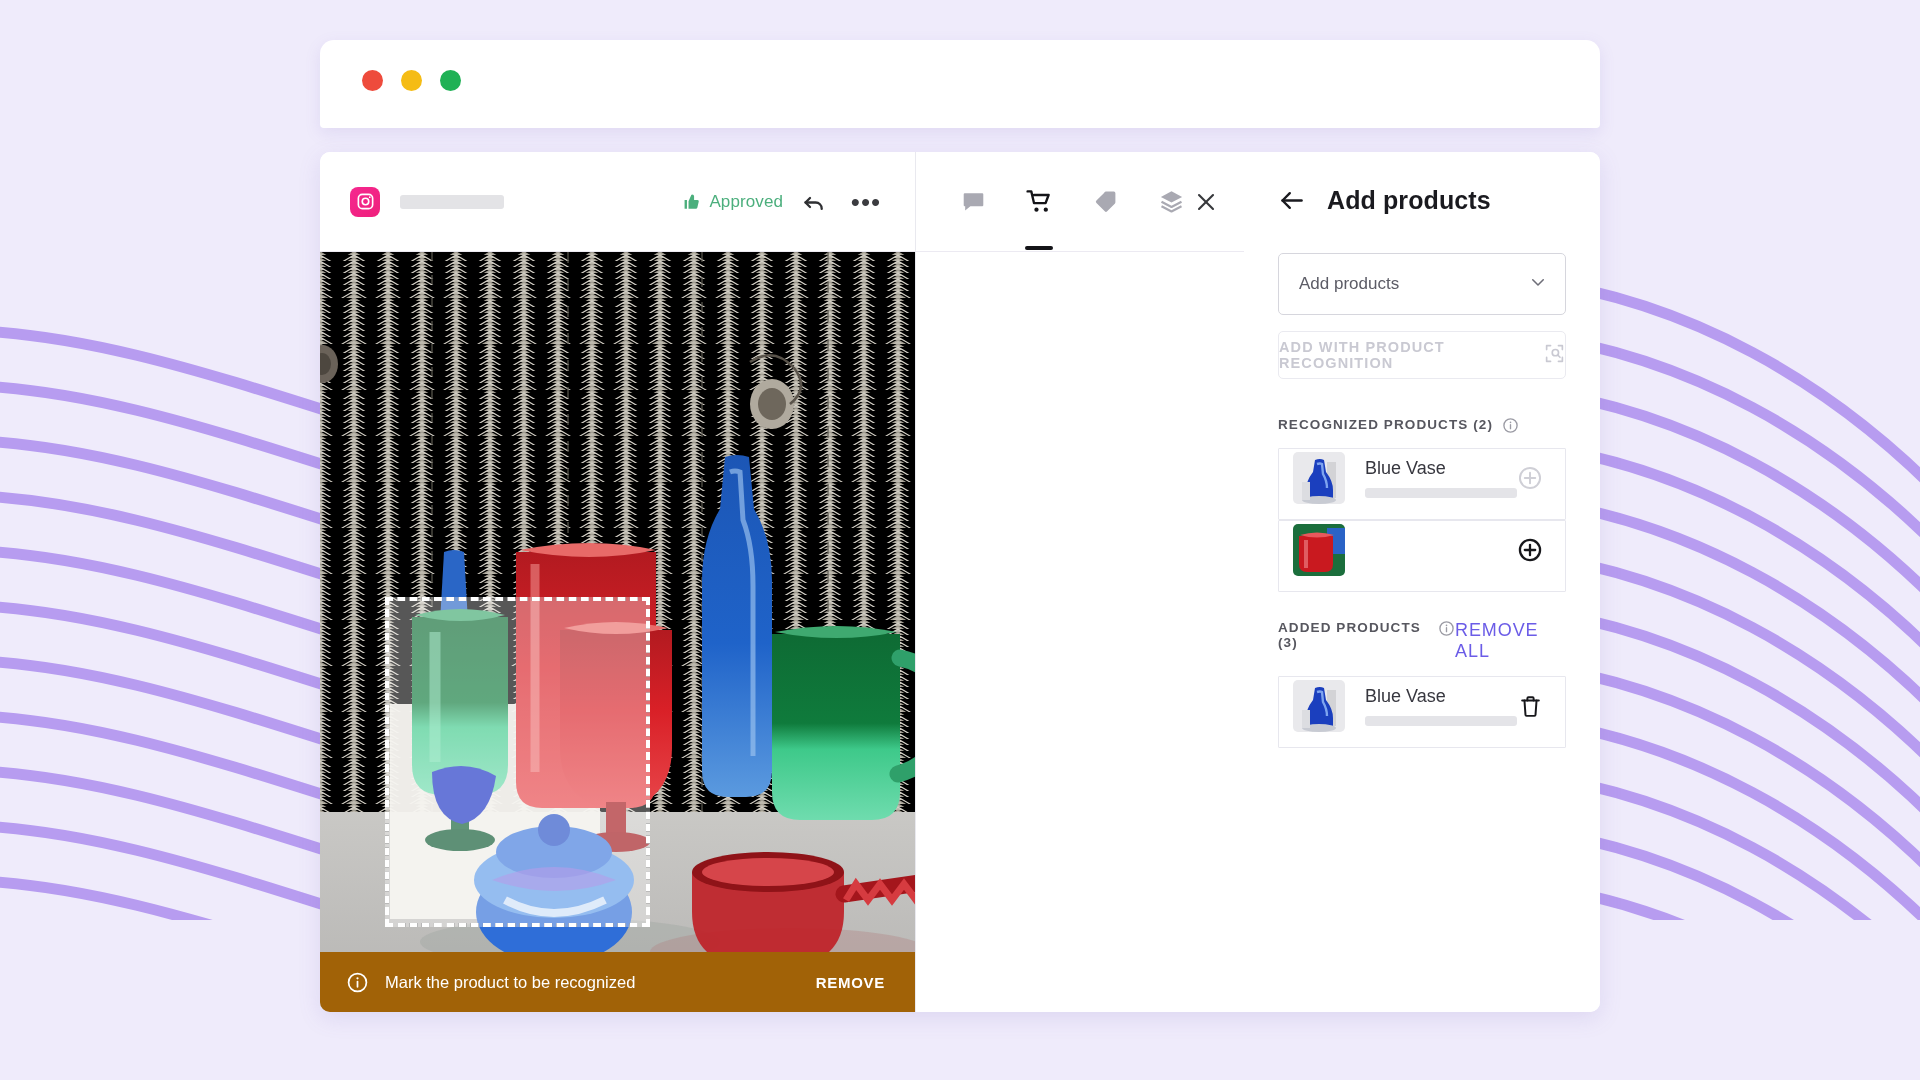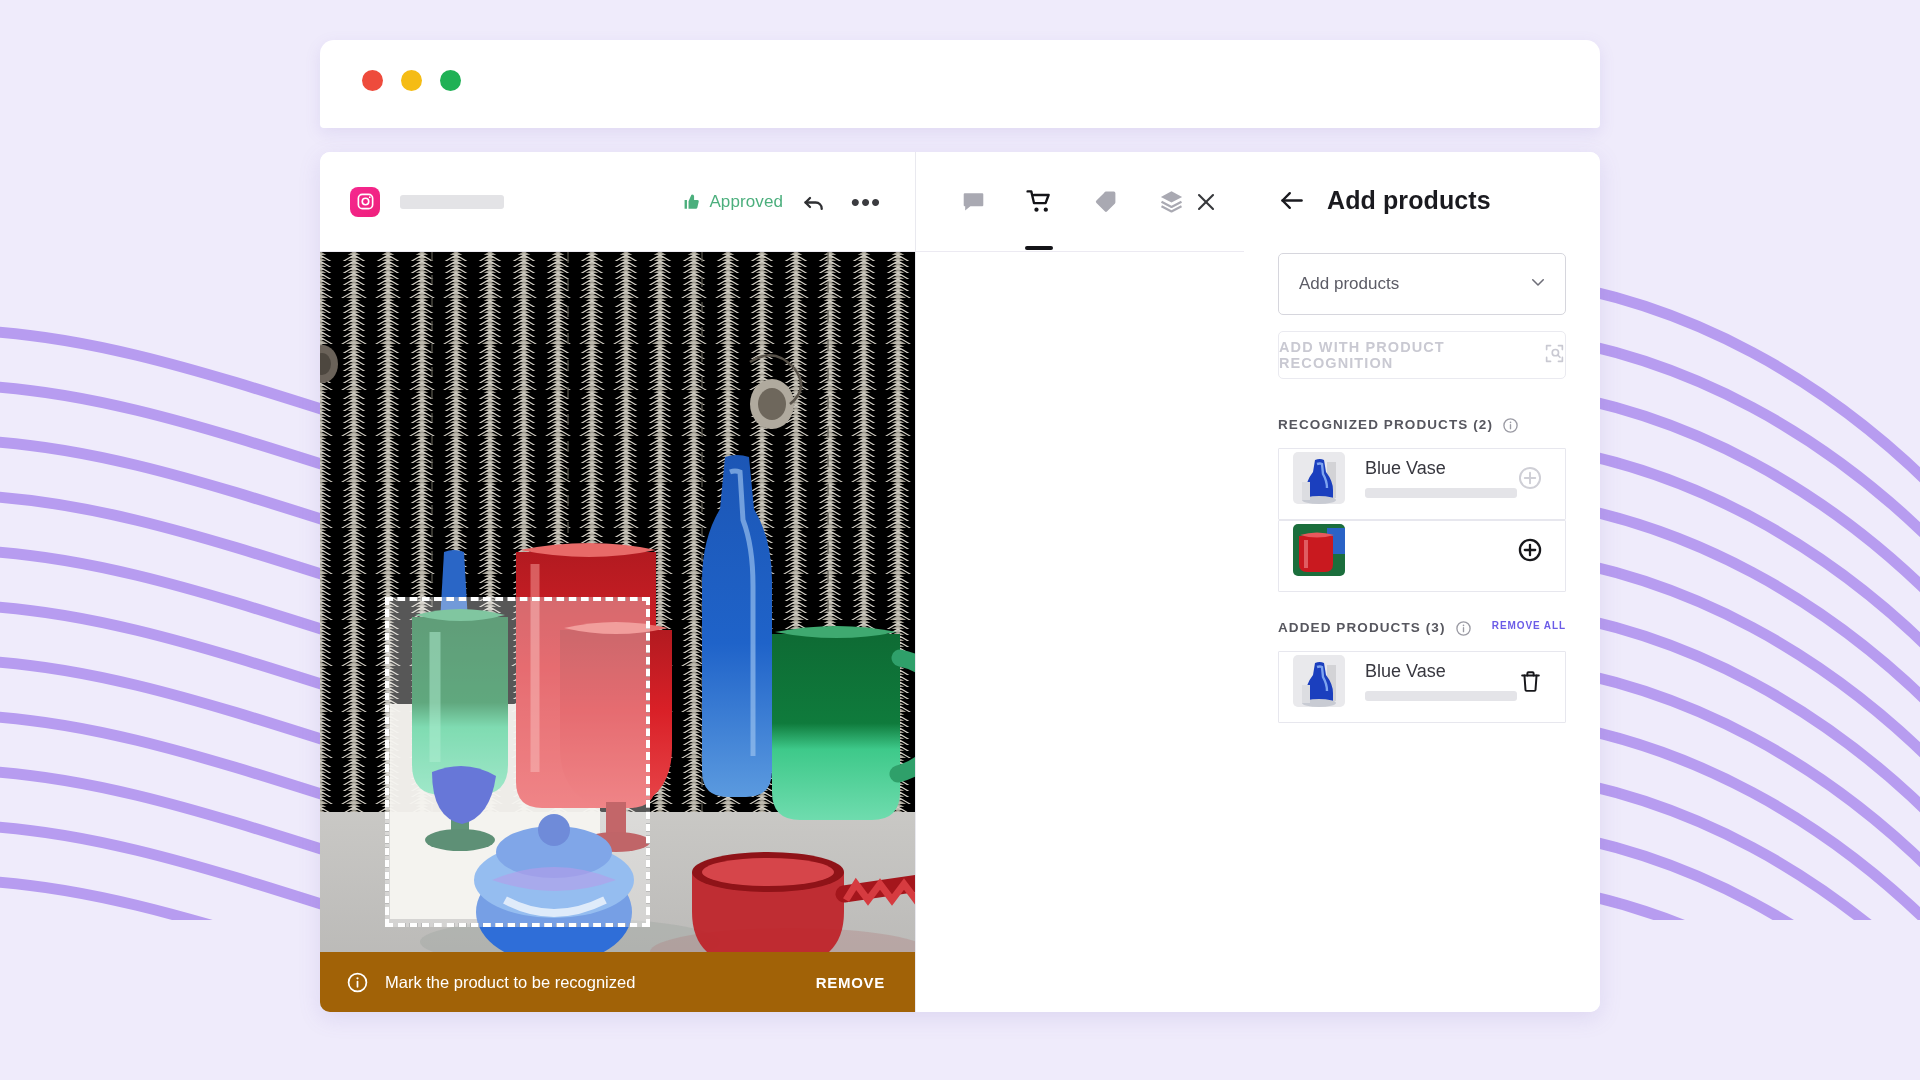--- a/index.html
+++ b/index.html
@@ -161,22 +161,22 @@
     margin-bottom: 38px;
   }
 
   .section-head {
     display: flex; align-items: flex-start;
     font-size: 13.5px; font-weight: 700; letter-spacing: 1.1px;
     color: #57575f; margin-bottom: 14px;
   }
   .info-i { margin-left: 9px; display: flex; color: #9b9ba4; }
   .remove-all {
-    margin-left: auto; color: #6b5ce7; font-weight: 700;
-    font-size: 10px; letter-spacing: .9px;
+    margin-left: auto; color: #6b5ce7; font-weight: 400;
+    font-size: 18px; letter-spacing: .9px;
   }
 
   .product-row {
     height: 72px; border: 1px solid #e7e7ee; border-radius: 1px;
     display: flex; align-items: center; padding: 0 22px 12px 14px;
     background: #fff;
   }
   .thumb { width: 52px; height: 52px; border-radius: 5px; flex: 0 0 52px; overflow: hidden; }
   .thumb svg { display: block; }
   .prod-text { margin-left: 20px; flex: 1; }

